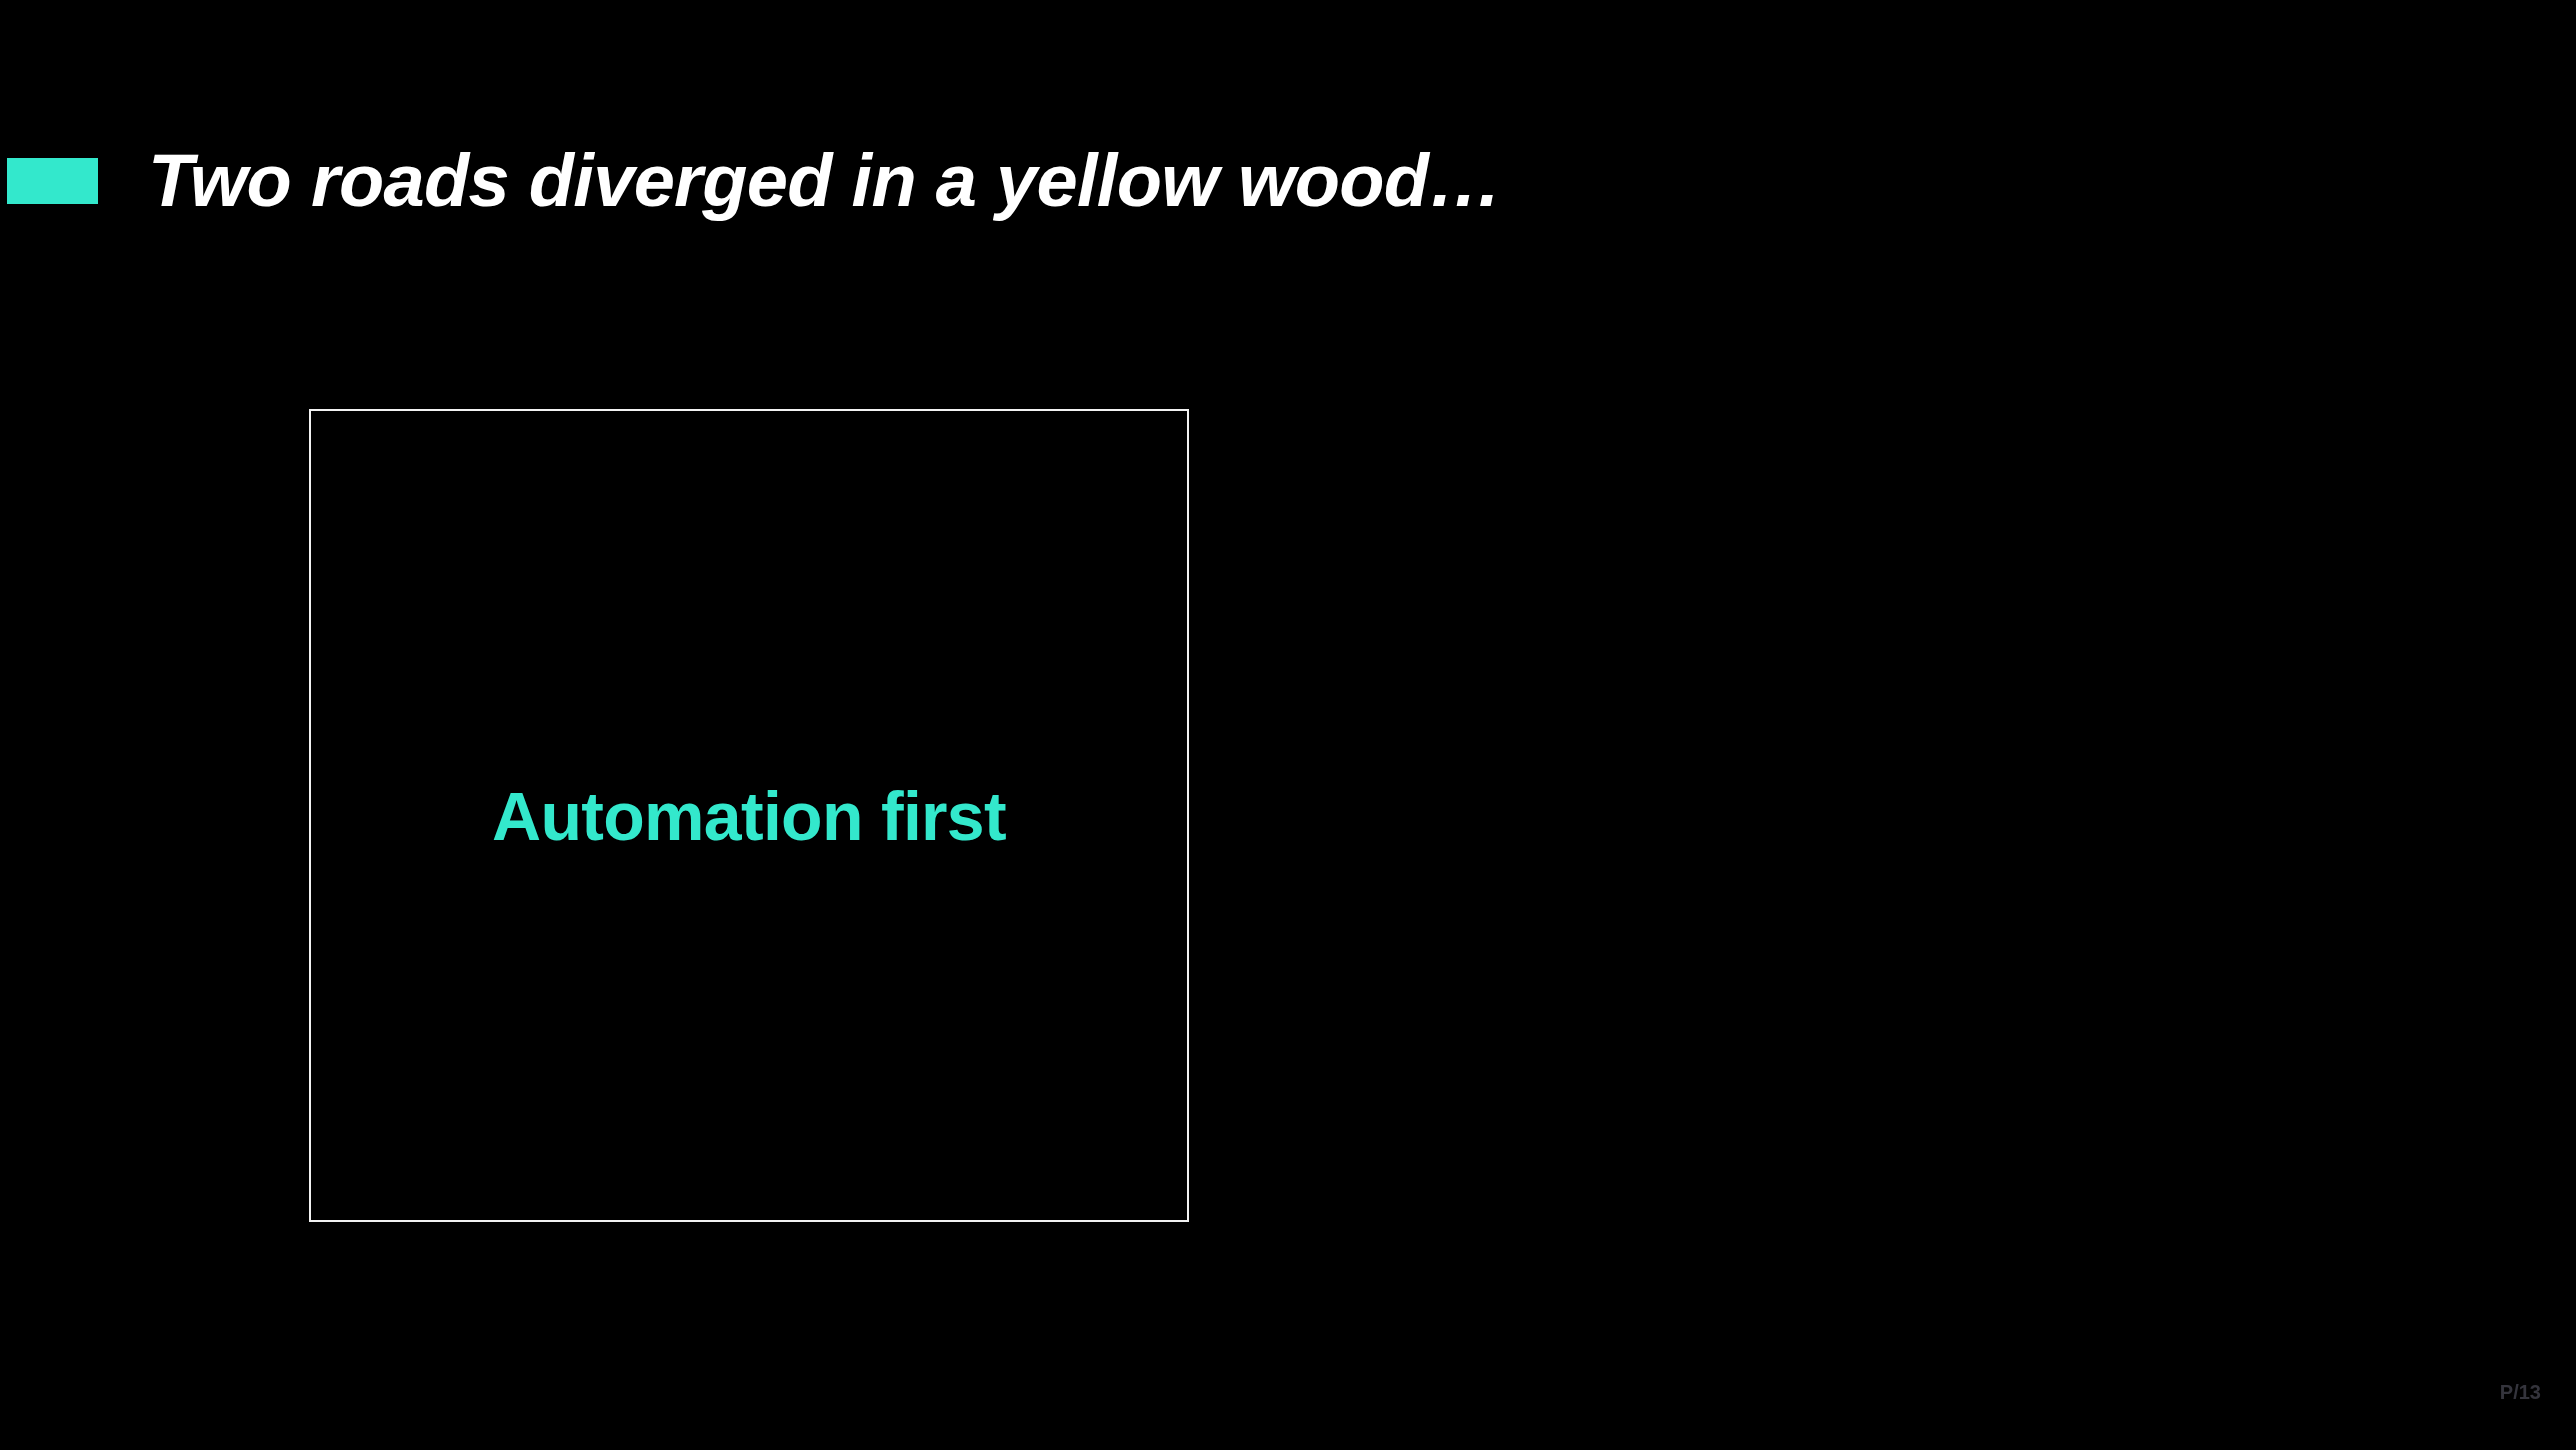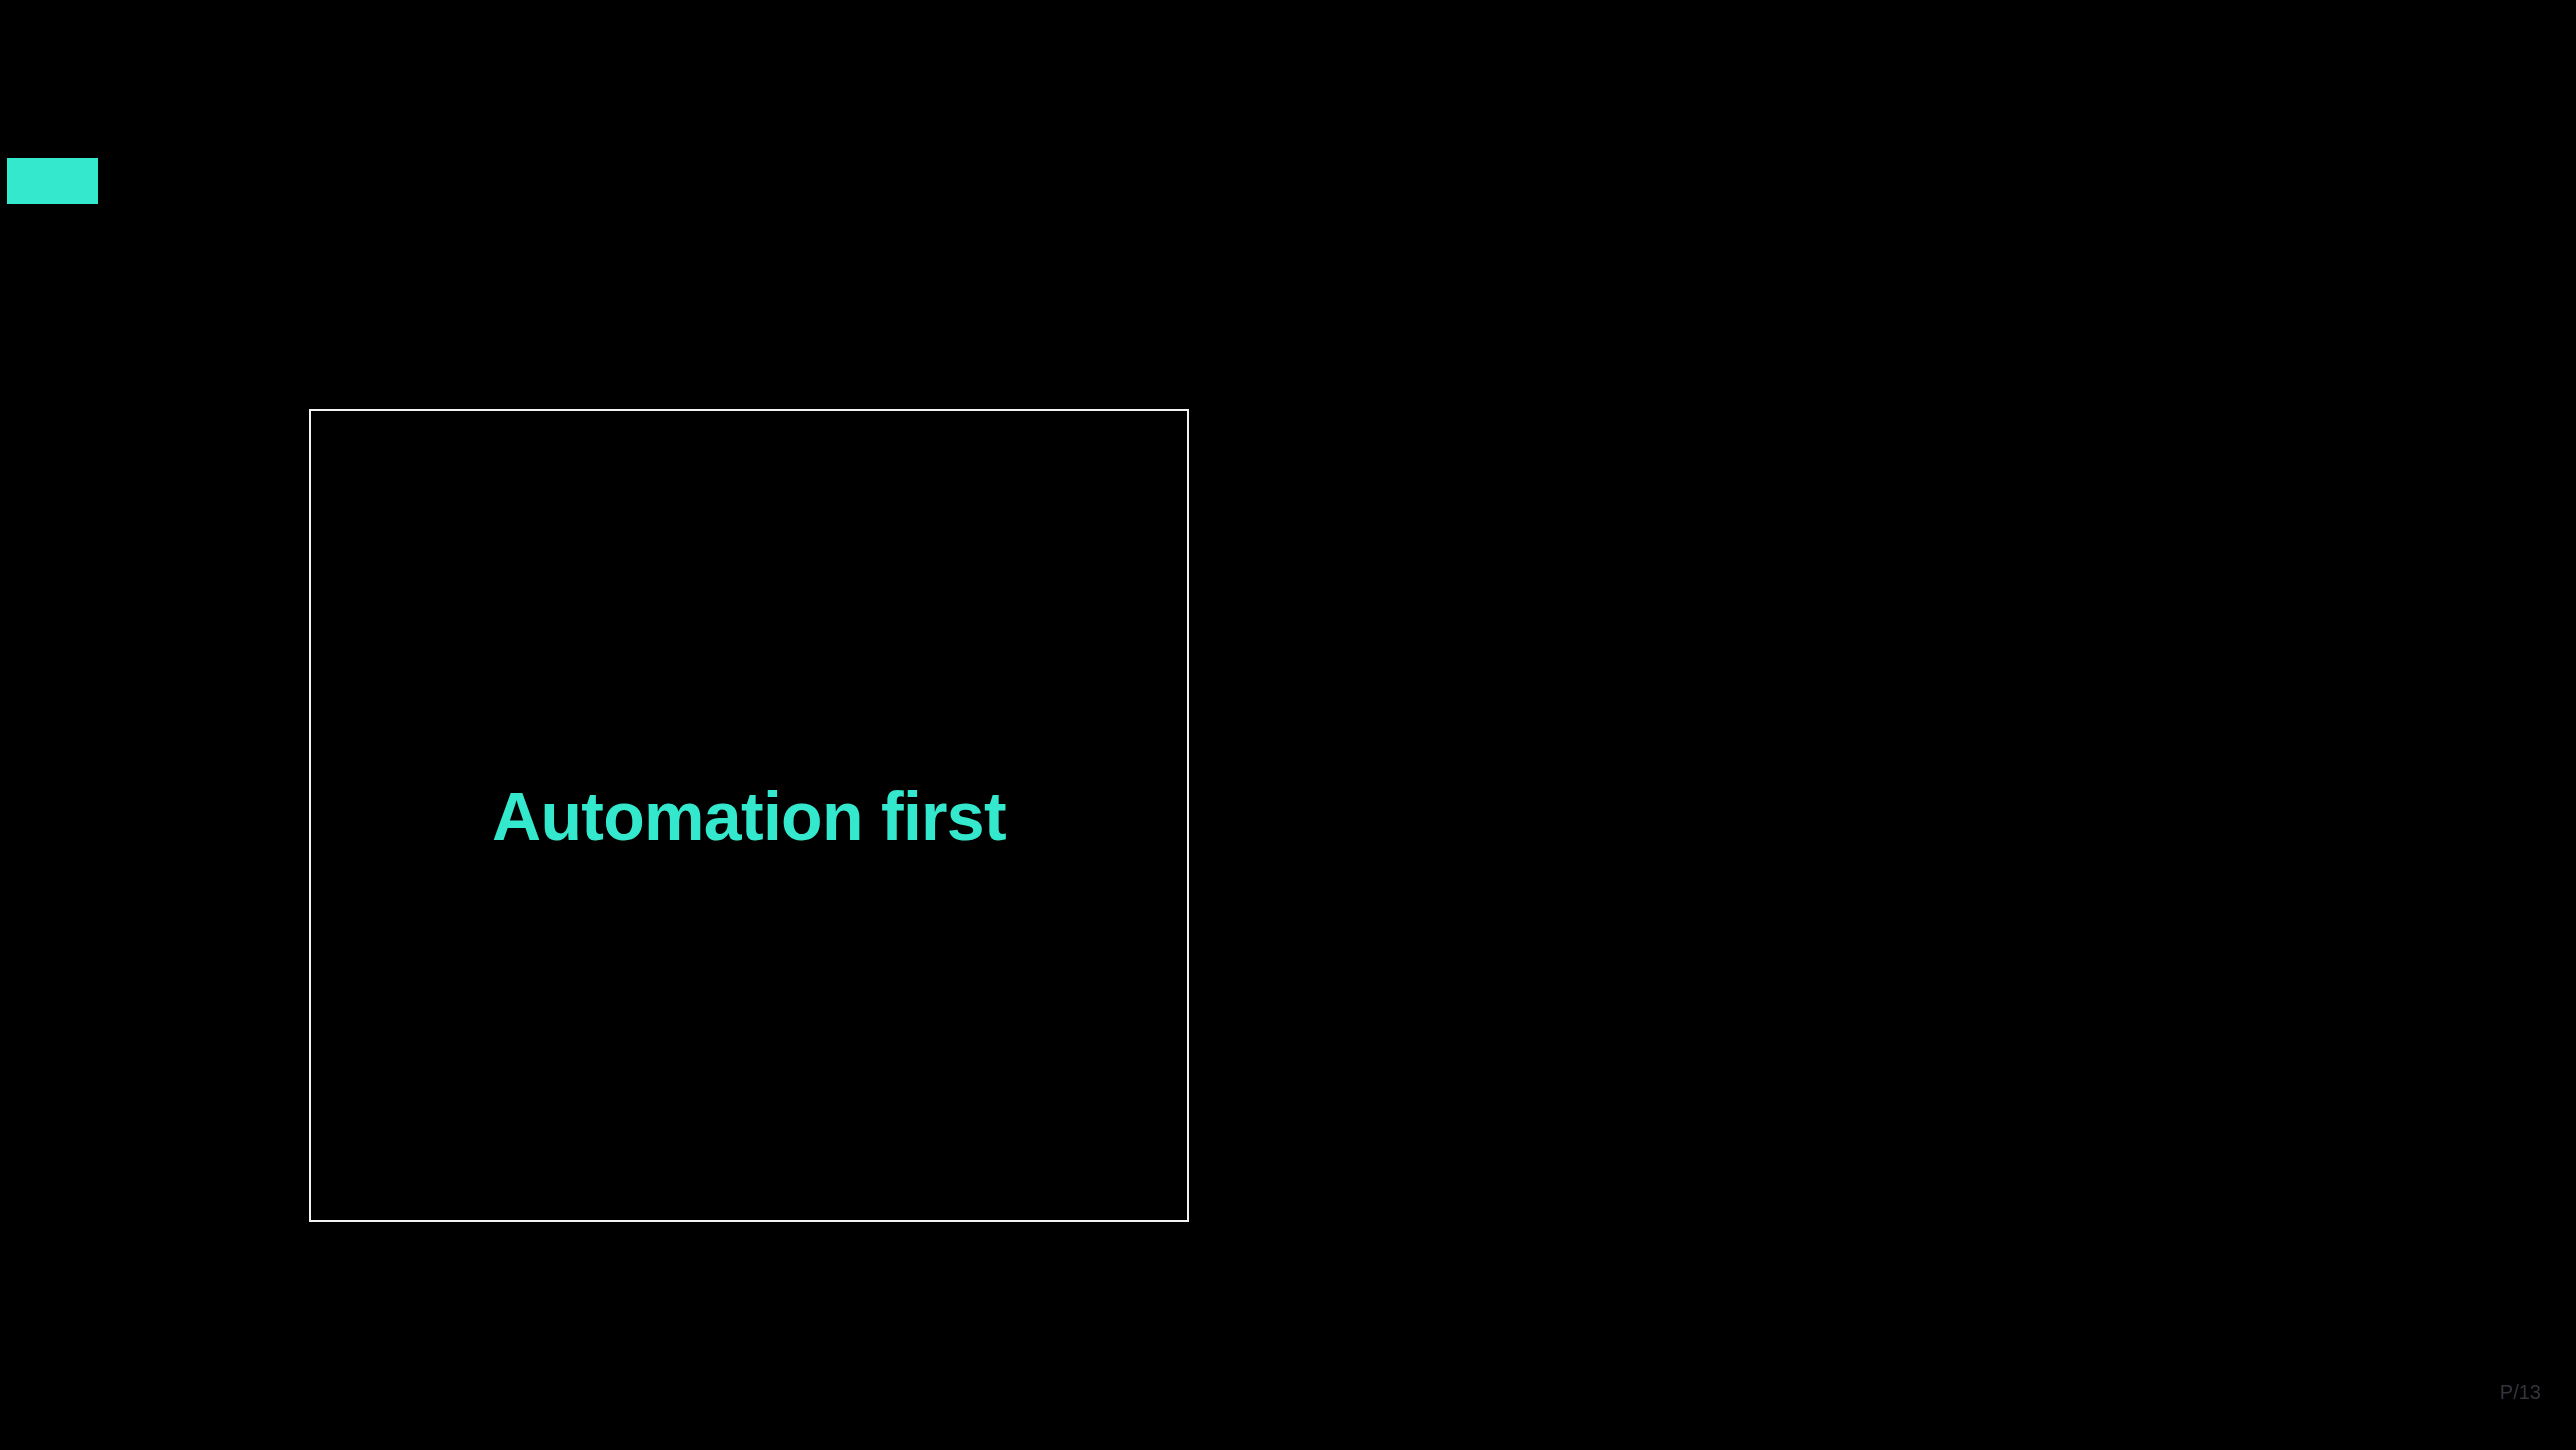--- a/index.html
+++ b/index.html
@@ -65,31 +65,32 @@
     font-size: 68px;
     font-weight: 700;
     letter-spacing: -0.7px;
     white-space: nowrap;
   }
   .page-number {
     position: absolute;
     right: 35px;
     bottom: 47px;
     font-size: 20px;
-    font-weight: 400;
+    font-weight: 700;
     color: #34343c;
   }
 </style>
 </head>
 <body>
 
 <div class="slide">
 
   <div class="title-row">
     <div class="accent-bar" style="background: rgb(51, 232, 204);"></div>
+    <h1 class="slide-title" style="color: rgb(255, 255, 255);">Two roads diverged in a yellow wood…</h1>
   </div>
 
   <div class="cards">
     <div class="card" style="border-color: rgb(242, 242, 242);">
       <span class="card-label" style="color: rgb(51, 232, 204);">Automation first</span>
     </div>
   </div>
 
   <div class="page-number" style="color: rgb(52, 52, 60);">P/13</div>
 

